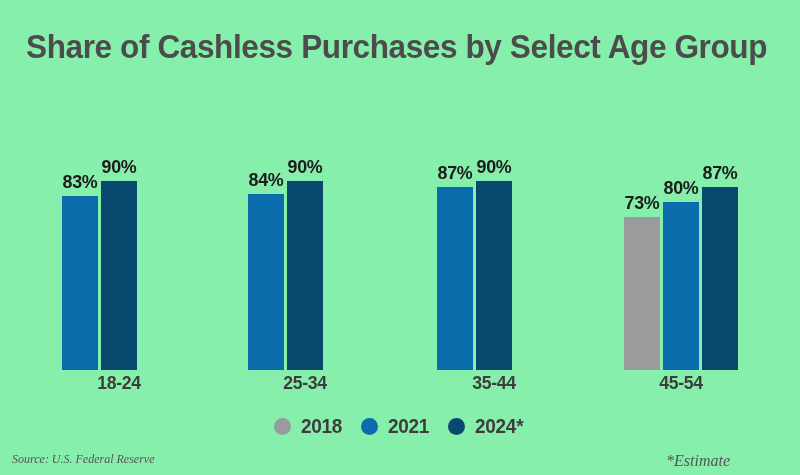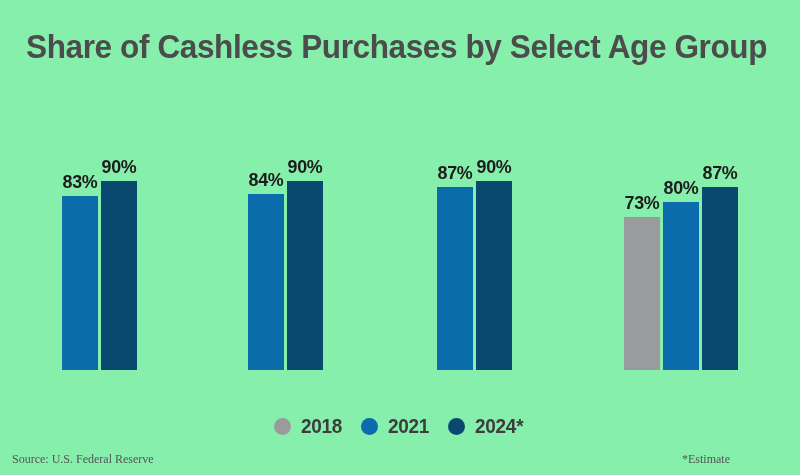--- a/index.html
+++ b/index.html
@@ -135,36 +135,37 @@
     transform-origin: left center;
   }
 
   
   .footer {
     position: absolute;
     left: 0;
     top: 452px;
     width: 740px;
     height: 23px;
+    font-style: italic;
   }
   .source-note {
     position: absolute;
     left: 12px;
     top: 0;
     font-family: "Liberation Serif", serif;
     font-size: 12px;
     color: #555555;
     white-space: nowrap;
   }
   .estimate-note {
     position: absolute;
     right: 10px;
     top: 0;
     font-family: "Liberation Serif", serif;
-    font-size: 12px;
+    font-size: 16px;
     color: #555555;
     white-space: nowrap;
   }
 </style>
 </head>
 <body>
 
 <div id="chart-figure">
 
   <div class="chart-title">Share of Cashless Purchases by Select Age Group</div>
@@ -209,20 +210,26 @@
           <div class="bar-label" style="bottom: 171px;">80%</div>
           <div class="bar" title="2021 45-54: 80%" style="height: 168px; background: rgb(10, 108, 171);"></div>
         </div>
         <div class="bar-wrap">
           <div class="bar-label" style="bottom: 186px;">87%</div>
           <div class="bar" title="2024* 45-54: 87%" style="height: 183px; background: rgb(9, 72, 111);"></div>
         </div>
       </div>
     </div>
 
+  <div class="cat-labels">
+      <div class="cat-label" style="left: 62px; width: 114px;">18-24</div>
+      <div class="cat-label" style="left: 248px; width: 114px;">25-34</div>
+      <div class="cat-label" style="left: 437px; width: 114px;">35-44</div>
+      <div class="cat-label" style="left: 624px; width: 114px;">45-54</div>
+    </div>
 
   <div class="legend">
       <div class="legend-item">
         <span class="legend-dot" style="background: rgb(154, 155, 157);"></span>
         <span class="legend-text">2018</span>
       </div>
       <div class="legend-item">
         <span class="legend-dot" style="background: rgb(10, 108, 171);"></span>
         <span class="legend-text">2021</span>
       </div>

